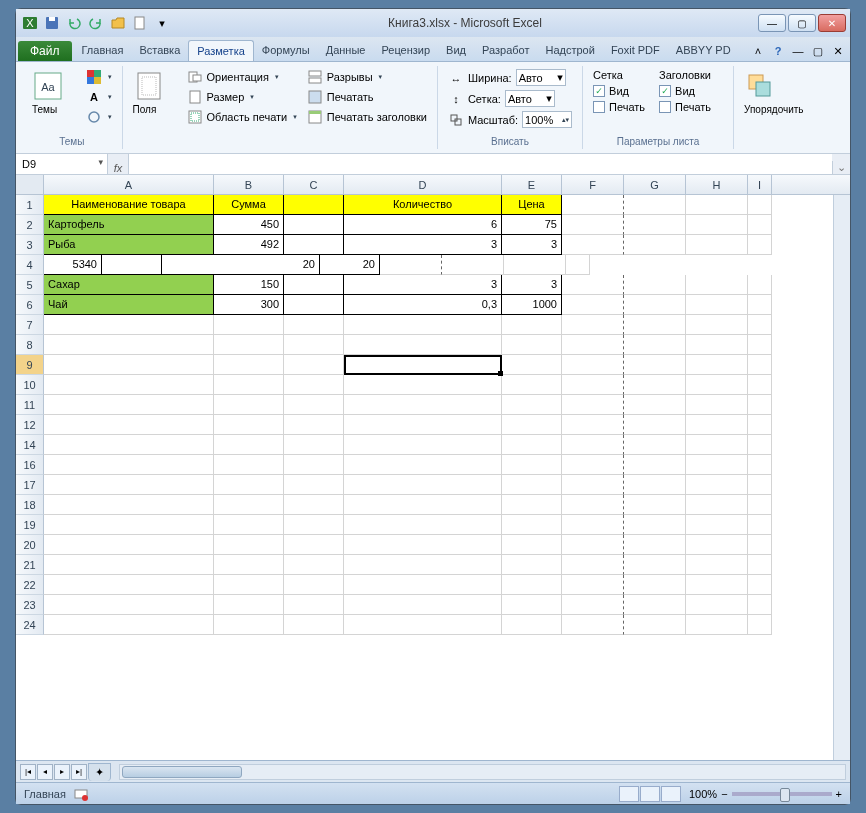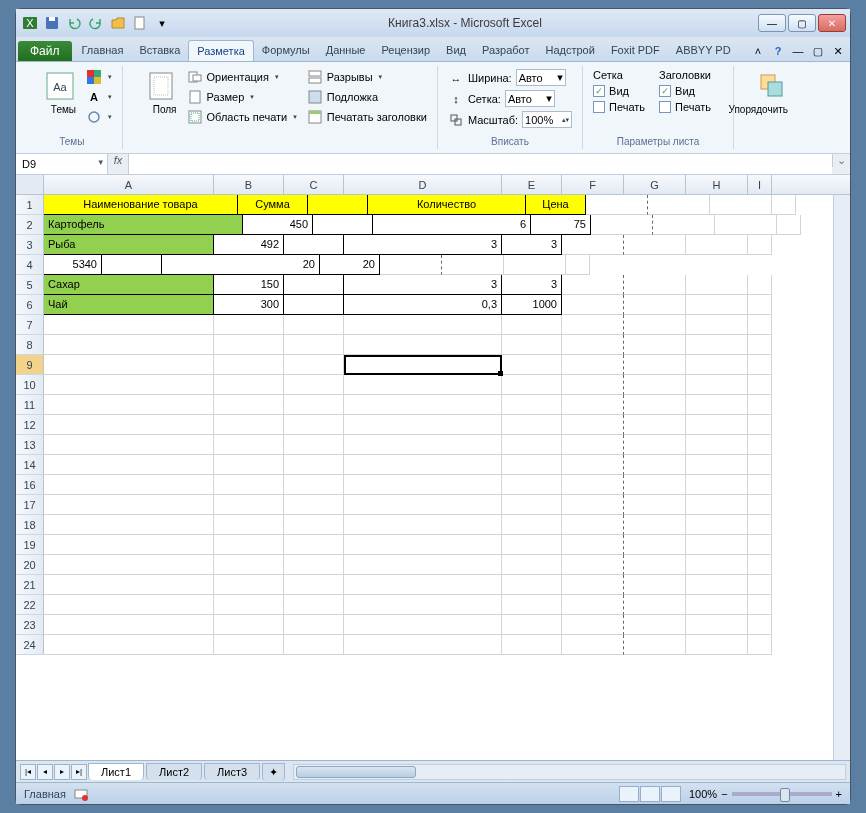--- a/index.html
+++ b/index.html
@@ -16,30 +16,30 @@
   
   .ribbon-tabs { height:24px; display:flex; align-items:flex-end; padding:0 2px; background:linear-gradient(#dce6f1,#c9dbef); }
   .file-tab { background:linear-gradient(#3a8a3a,#1f6f1f); color:#fff; padding:3px 12px; border-radius:3px 3px 0 0; font-size:12px; margin-right:2px;}
   .ribbon-tab { padding:4px 8px; color:#345; cursor:default;}
   .ribbon-tab.active { background:#f1f6fb; border:1px solid #9fb6cf; border-bottom:none; border-radius:3px 3px 0 0; color:#15428b;}
   .ribbon-body { background:#f1f6fb; border-top:1px solid #9fb6cf; padding:4px 6px; display:flex; height:92px;}
   .ribbon-group { border-right:1px solid #cbd8e7; padding:2px 8px; display:flex; flex-direction:column; }
   .ribbon-group:last-child{border-right:none;}
   .group-content { flex:1; display:flex; gap:6px; align-items:flex-start;}
   .group-title { text-align:center; font-size:10px; color:#5a7090; padding-top:2px;}
-  .big-btn { display:flex; flex-direction:column; align-items:flex-end; width:48px; padding:2px; cursor:default;}
+  .big-btn { display:flex; flex-direction:column; align-items:flex-start; width:48px; padding:2px; cursor:default;}
   .big-btn .icn{width:32px;height:32px;display:flex;align-items:center;justify-content:center;}
   .big-btn span{font-size:10px;text-align:center;line-height:1.1;margin-top:2px;}
   .stack { display:flex; flex-direction:column; gap:2px;}
   .stack-item { display:flex; align-items:center; gap:4px; padding:1px 2px; white-space:nowrap; font-size:11px;}
   .stack-item .sicn{width:16px;height:16px;display:flex;align-items:center;justify-content:center;}
   .mini-combo{border:1px solid #abc;background:#fff;height:17px;width:50px;font-size:10px;padding:0 2px;display:flex;align-items:center;justify-content:space-between;}
   .dropdown-arrow{font-size:7px;color:#345;margin-left:2px;}
   
-  .formulabar { height:22px; background:#e9eef5; border-top:1px solid #c2cedb; border-bottom:1px solid #c2cedb; display:flex; align-items:flex-start;}
+  .formulabar { height:22px; background:#e9eef5; border-top:1px solid #c2cedb; border-bottom:1px solid #c2cedb; display:flex; align-items:flex-end;}
   .namebox{width:92px;height:100%;border-right:1px solid #c2cedb;background:#fff;display:flex;align-items:center;padding:0 6px;font-size:11px; position:relative;}
   .namebox::after{content:"▾";position:absolute;right:4px;top:3px;font-size:9px;color:#555;}
   .fx{width:20px;text-align:center;font-style:italic;color:#555;}
   .formula-input{flex:1;height:100%;background:#fff;border-left:1px solid #c2cedb;padding:0 4px;}
   .fb-expand{width:18px;border-left:1px solid #c2cedb;text-align:center;color:#777;}
   
   .grid-area{flex:1;display:flex;flex-direction:column;background:#fff;position:relative;overflow:hidden;}
   .col-headers{display:flex;height:20px;background:linear-gradient(#f6f9fc,#e3eaf2);border-bottom:1px solid #b6c4d4;}
   .corner{width:28px;border-right:1px solid #b6c4d4;background:#e3eaf2;}
   .colh{border-right:1px solid #b6c4d4;text-align:center;line-height:20px;color:#345;font-size:11px;}
@@ -241,21 +241,21 @@
               </span>
               <span>Разрывы</span>
               <span class="dropdown-arrow">▾</span>
             </div>
           <div class="stack-item">
               <span class="sicn">
                 <svg width="14" height="14">
                   <rect x="1" y="1" width="12" height="12" fill="#cde" stroke="#888"></rect>
                 </svg>
               </span>
-              <span>Подложка</span>
+              <span>Печатать</span>
             </div>
           <div class="stack-item">
               <span class="sicn">
                 <svg width="14" height="14">
                   <rect x="1" y="1" width="12" height="12" fill="#fff" stroke="#888"></rect>
                   <rect x="1" y="1" width="12" height="3" fill="#9c7"></rect>
                 </svg>
               </span>
               <span>Печатать заголовки</span>
             </div>
@@ -366,33 +366,33 @@
           <div class="colh" style="width: 60px;">E</div>
           <div class="colh" style="width: 62px;">F</div>
           <div class="colh" style="width: 62px;">G</div>
           <div class="colh" style="width: 62px;">H</div>
           <div class="colh" style="width: 24px;">I</div>
         </div>
     </div>
     <div class="rows" id="rows-container">
         <div class="row">
           <div class="rowh">1</div>
-          <div class="cell header" style="width: 194px;">Наименование товара</div>
+          <div class="cell header" style="width: 170px;">Наименование товара</div>
           <div class="cell header" style="width: 70px;">Сумма</div>
           <div class="cell header" style="width: 60px;"></div>
           <div class="cell header" style="width: 158px;">Количество</div>
           <div class="cell header" style="width: 60px;">Цена</div>
           <div class="cell blank" style="width: 62px; border-right: 1px dashed rgb(102, 102, 102);"></div>
           <div class="cell blank" style="width: 62px;"></div>
           <div class="cell blank" style="width: 62px;"></div>
           <div class="cell blank" style="width: 24px;"></div>
         </div>
         <div class="row">
           <div class="rowh">2</div>
-          <div class="cell name" style="width: 199px;">Картофель</div>
+          <div class="cell name" style="width: 170px;">Картофель</div>
           <div class="cell data" style="width: 70px;">450</div>
           <div class="cell data" style="width: 60px;"></div>
           <div class="cell data" style="width: 158px;">6</div>
           <div class="cell data" style="width: 60px;">75</div>
           <div class="cell blank" style="width: 62px; border-right: 1px dashed rgb(102, 102, 102);"></div>
           <div class="cell blank" style="width: 62px;"></div>
           <div class="cell blank" style="width: 62px;"></div>
           <div class="cell blank" style="width: 24px;"></div>
         </div>
         <div class="row">
@@ -508,32 +508,20 @@
           <div class="cell blank" style="width: 70px;"></div>
           <div class="cell blank" style="width: 60px;"></div>
           <div class="cell blank" style="width: 158px;"></div>
           <div class="cell blank" style="width: 60px;"></div>
           <div class="cell blank" style="width: 62px; border-right: 1px dashed rgb(102, 102, 102);"></div>
           <div class="cell blank" style="width: 62px;"></div>
           <div class="cell blank" style="width: 62px;"></div>
           <div class="cell blank" style="width: 24px;"></div>
         </div>
         <div class="row">
-          <div class="rowh">13</div>
-          <div class="cell blank" style="width: 170px;"></div>
-          <div class="cell blank" style="width: 70px;"></div>
-          <div class="cell blank" style="width: 60px;"></div>
-          <div class="cell blank" style="width: 158px;"></div>
-          <div class="cell blank" style="width: 60px;"></div>
-          <div class="cell blank" style="width: 62px; border-right: 1px dashed rgb(102, 102, 102);"></div>
-          <div class="cell blank" style="width: 62px;"></div>
-          <div class="cell blank" style="width: 62px;"></div>
-          <div class="cell blank" style="width: 24px;"></div>
-        </div>
-        <div class="row">
           <div class="rowh">14</div>
           <div class="cell blank" style="width: 170px;"></div>
           <div class="cell blank" style="width: 70px;"></div>
           <div class="cell blank" style="width: 60px;"></div>
           <div class="cell blank" style="width: 158px;"></div>
           <div class="cell blank" style="width: 60px;"></div>
           <div class="cell blank" style="width: 62px; border-right: 1px dashed rgb(102, 102, 102);"></div>
           <div class="cell blank" style="width: 62px;"></div>
           <div class="cell blank" style="width: 62px;"></div>
           <div class="cell blank" style="width: 24px;"></div>
@@ -648,25 +636,20 @@
         </div>
       </div>
     <div class="vscroll"></div>
   </div>
 
   <div class="sheet-tabs">
     <div class="nav-arrow">|◂</div>
     <div class="nav-arrow">◂</div>
     <div class="nav-arrow">▸</div>
     <div class="nav-arrow">▸|</div>
-    <div id="sheettabs" style="display:flex;">
-        <div class="sheet-tab">Лист1</div>
-        <div class="sheet-tab inactive">Лист2</div>
-        <div class="sheet-tab inactive">Лист3</div>
-      </div>
     <div class="sheet-tab inactive" style="padding:2px 6px;">✦</div>
     <div class="hscroll">
         <div class="thumb"></div>
       </div>
   </div>
 
   <div class="statusbar">
     <div class="ready">Главная</div>
     <div>
         <svg width="14" height="14">

